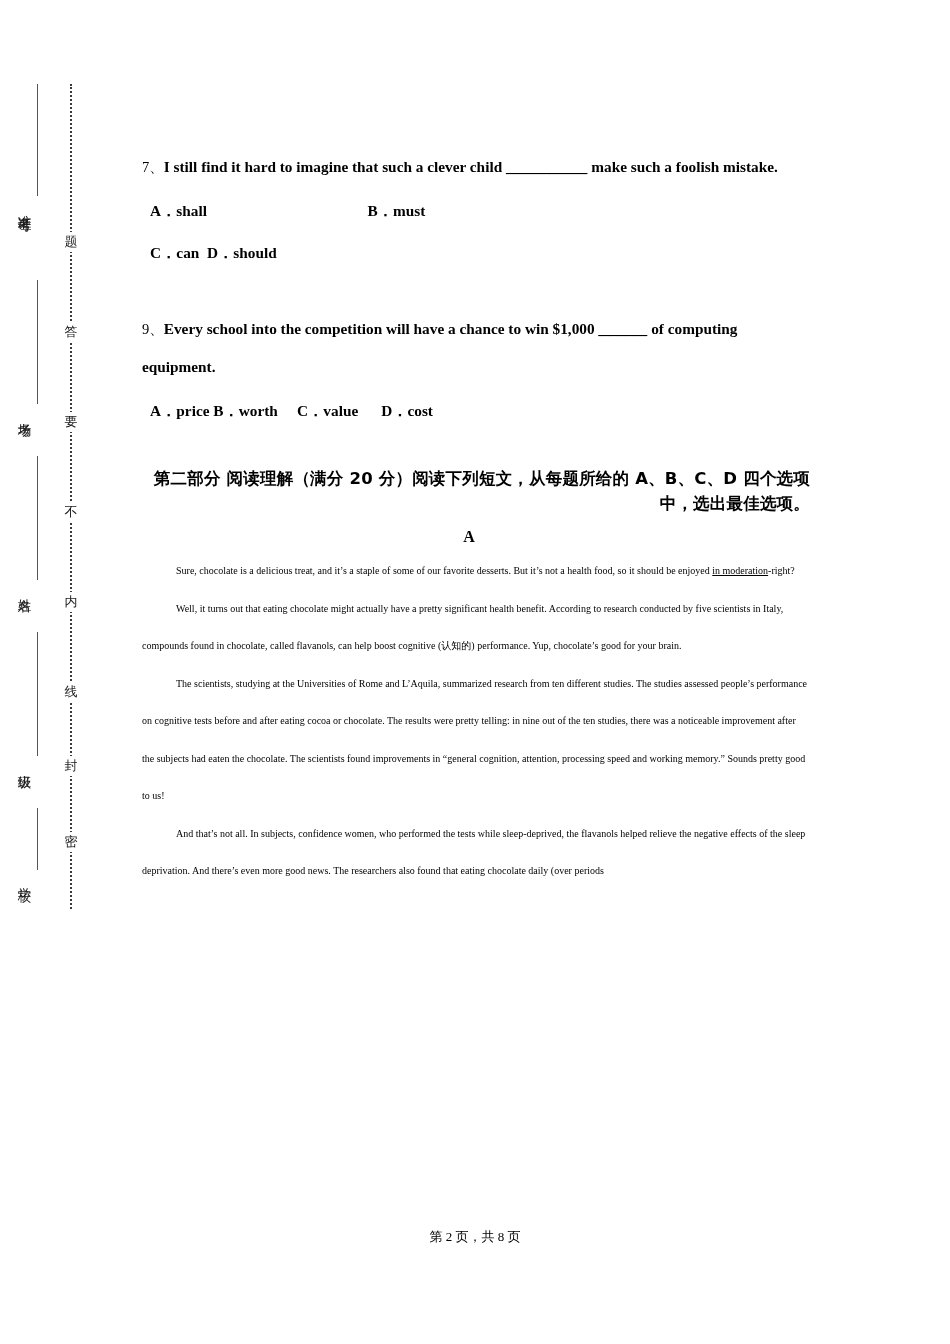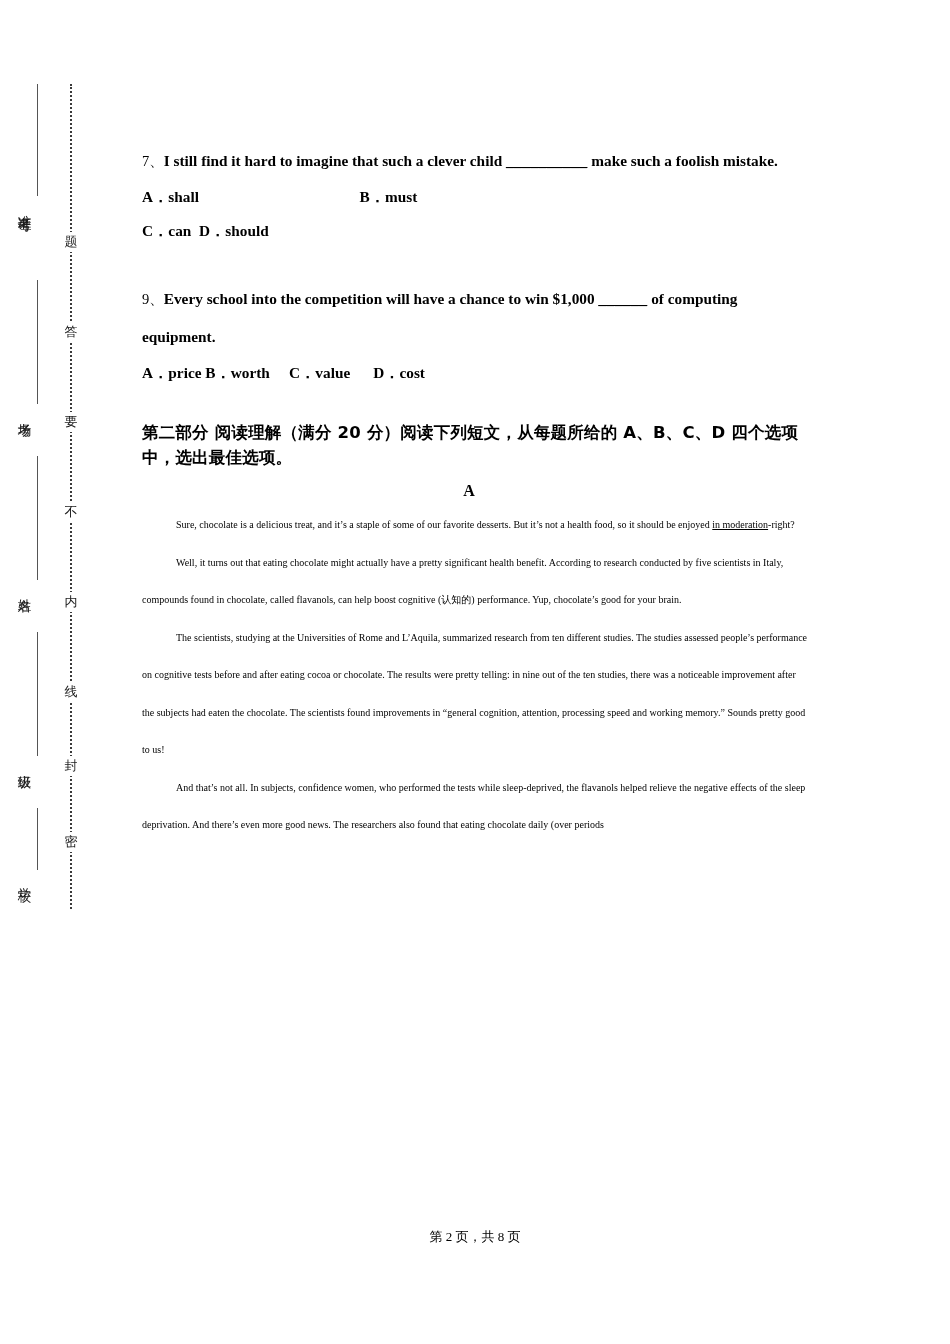--- a/index.html
+++ b/index.html
@@ -78,21 +78,21 @@
     font-size: 13px;
     color: #1a1a1a;
     background: #ffffff;
     line-height: 20px;
   }
 
   
   #content {
     position: absolute;
     left: 142px;
-    top: 0;
+    top: 6px;
     width: 668px;
   }
 
   
   .question {
     margin: 0;
     padding: 0;
   }
   .q-stem {
     font-size: 15.3px;
@@ -106,33 +106,34 @@
     font-size: 14.5px;
   }
   .blank {
     text-decoration: underline;
     letter-spacing: 0.5px;
   }
   .q-options {
     font-size: 15.3px;
     font-weight: bold;
     line-height: 34px;
-    margin: 0;
+    margin: 8px;
     white-space: pre;
   }
   .gap-md { height: 16px; }
 
   
   .section-head {
     font-family: "DejaVu Sans", sans-serif;
     font-size: 16.5px;
     font-weight: bold;
     line-height: 25px;
     margin: 14px 0 0 0;
     letter-spacing: 0.2px;
+    text-align: right;
   }
 
   
   .passage-title {
     text-align: center;
     font-size: 16px;
     font-weight: bold;
     line-height: 30px;
     margin: 6px 0 0 0;
     padding-right: 14px;

